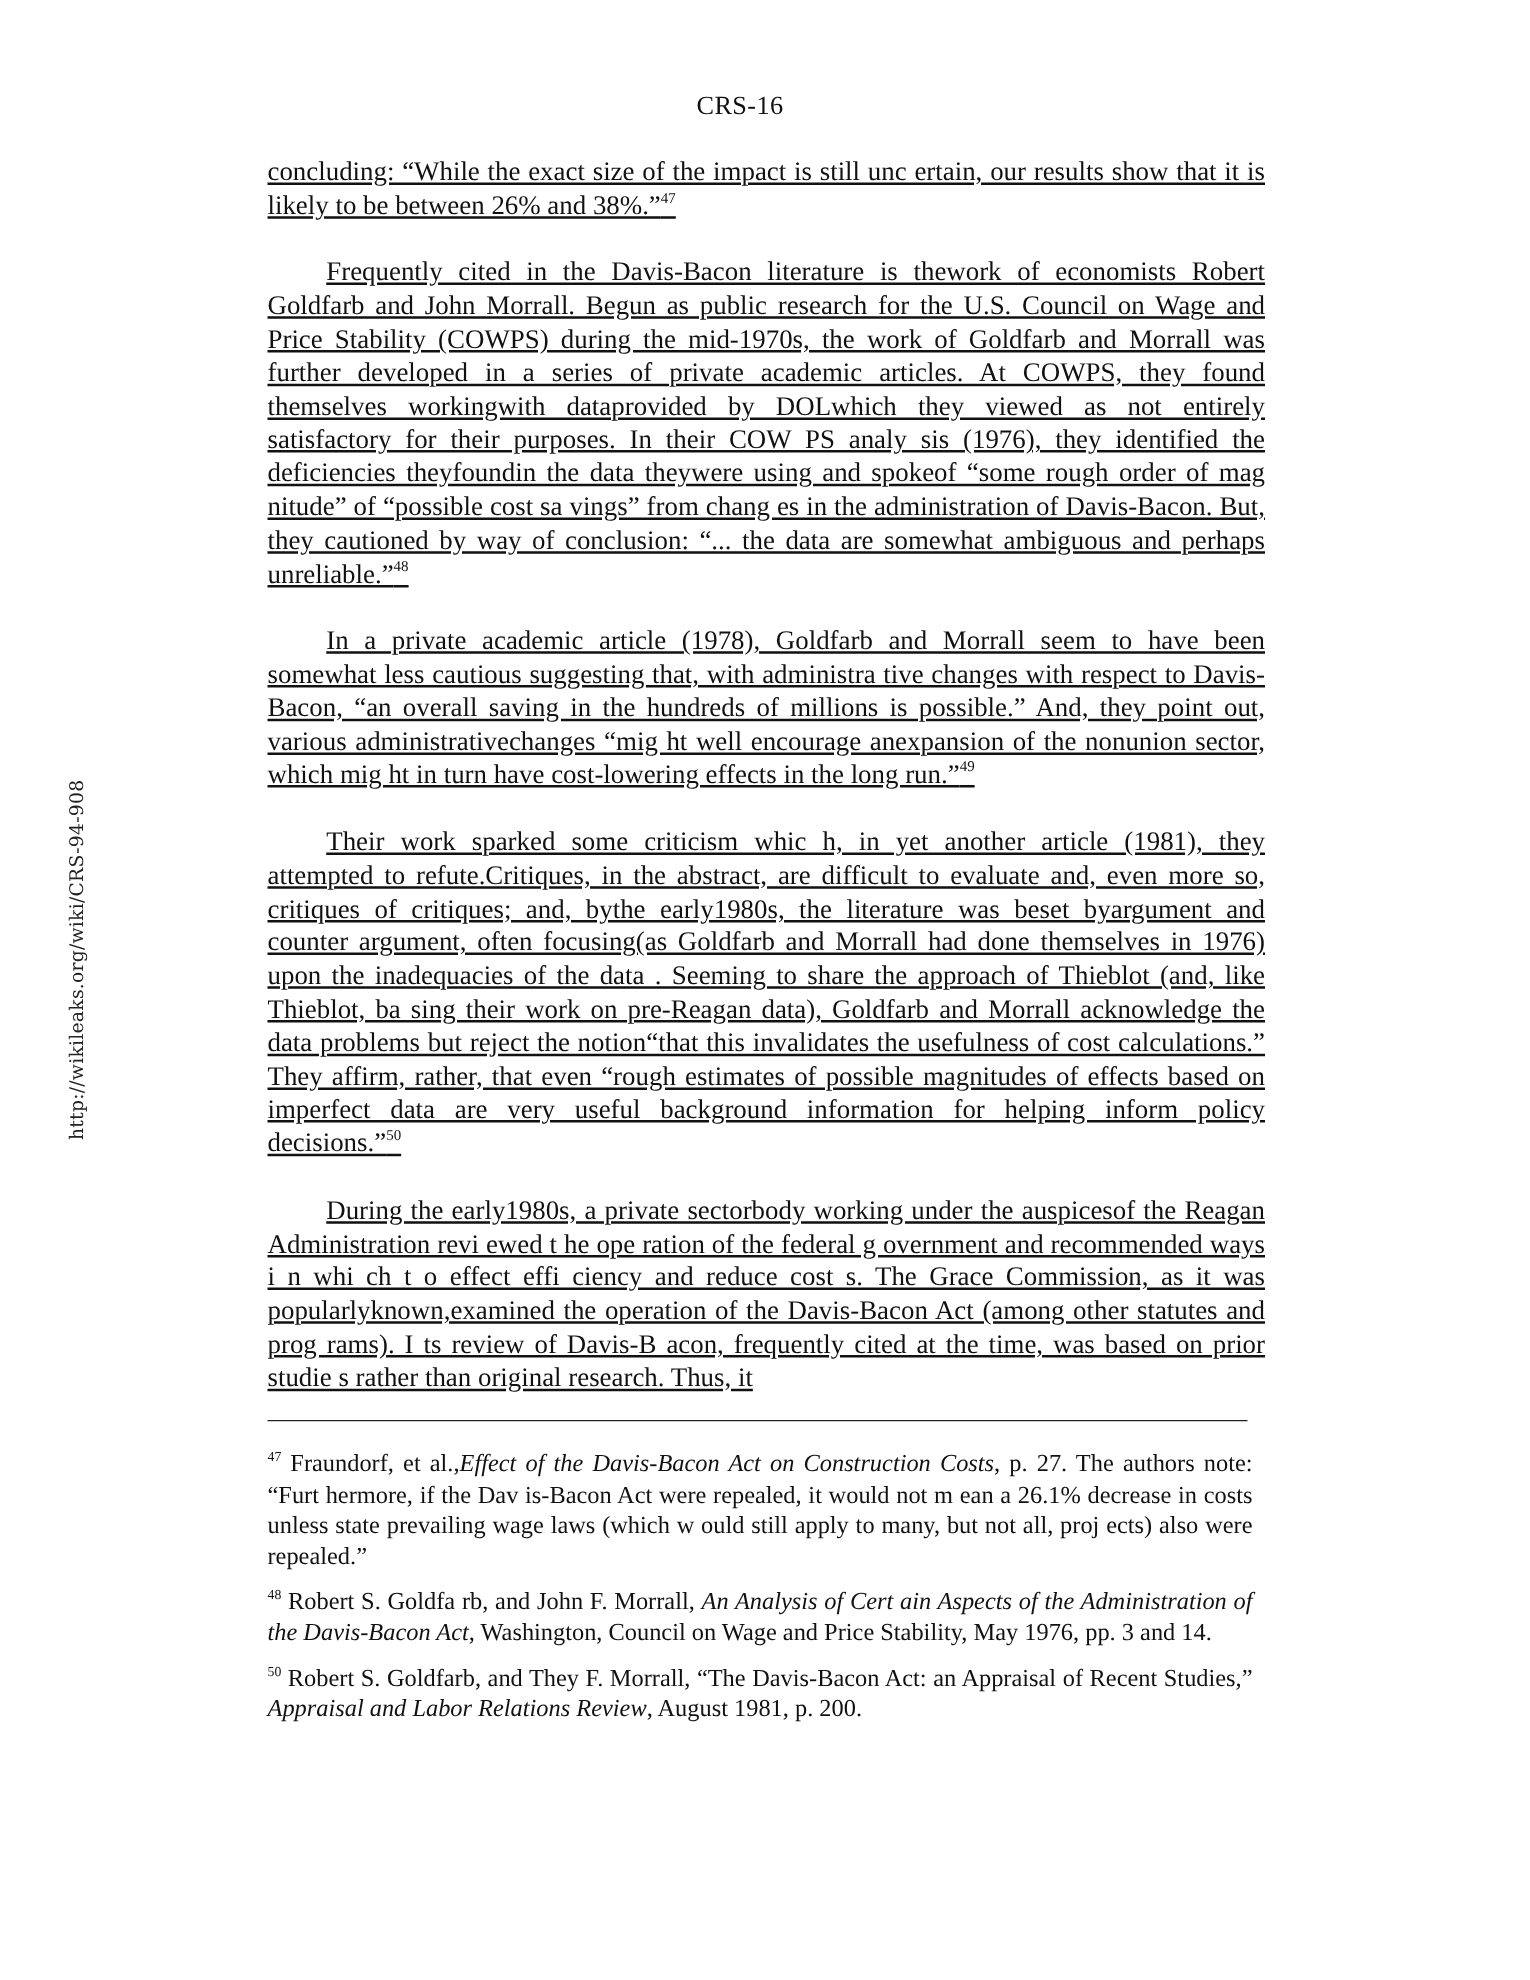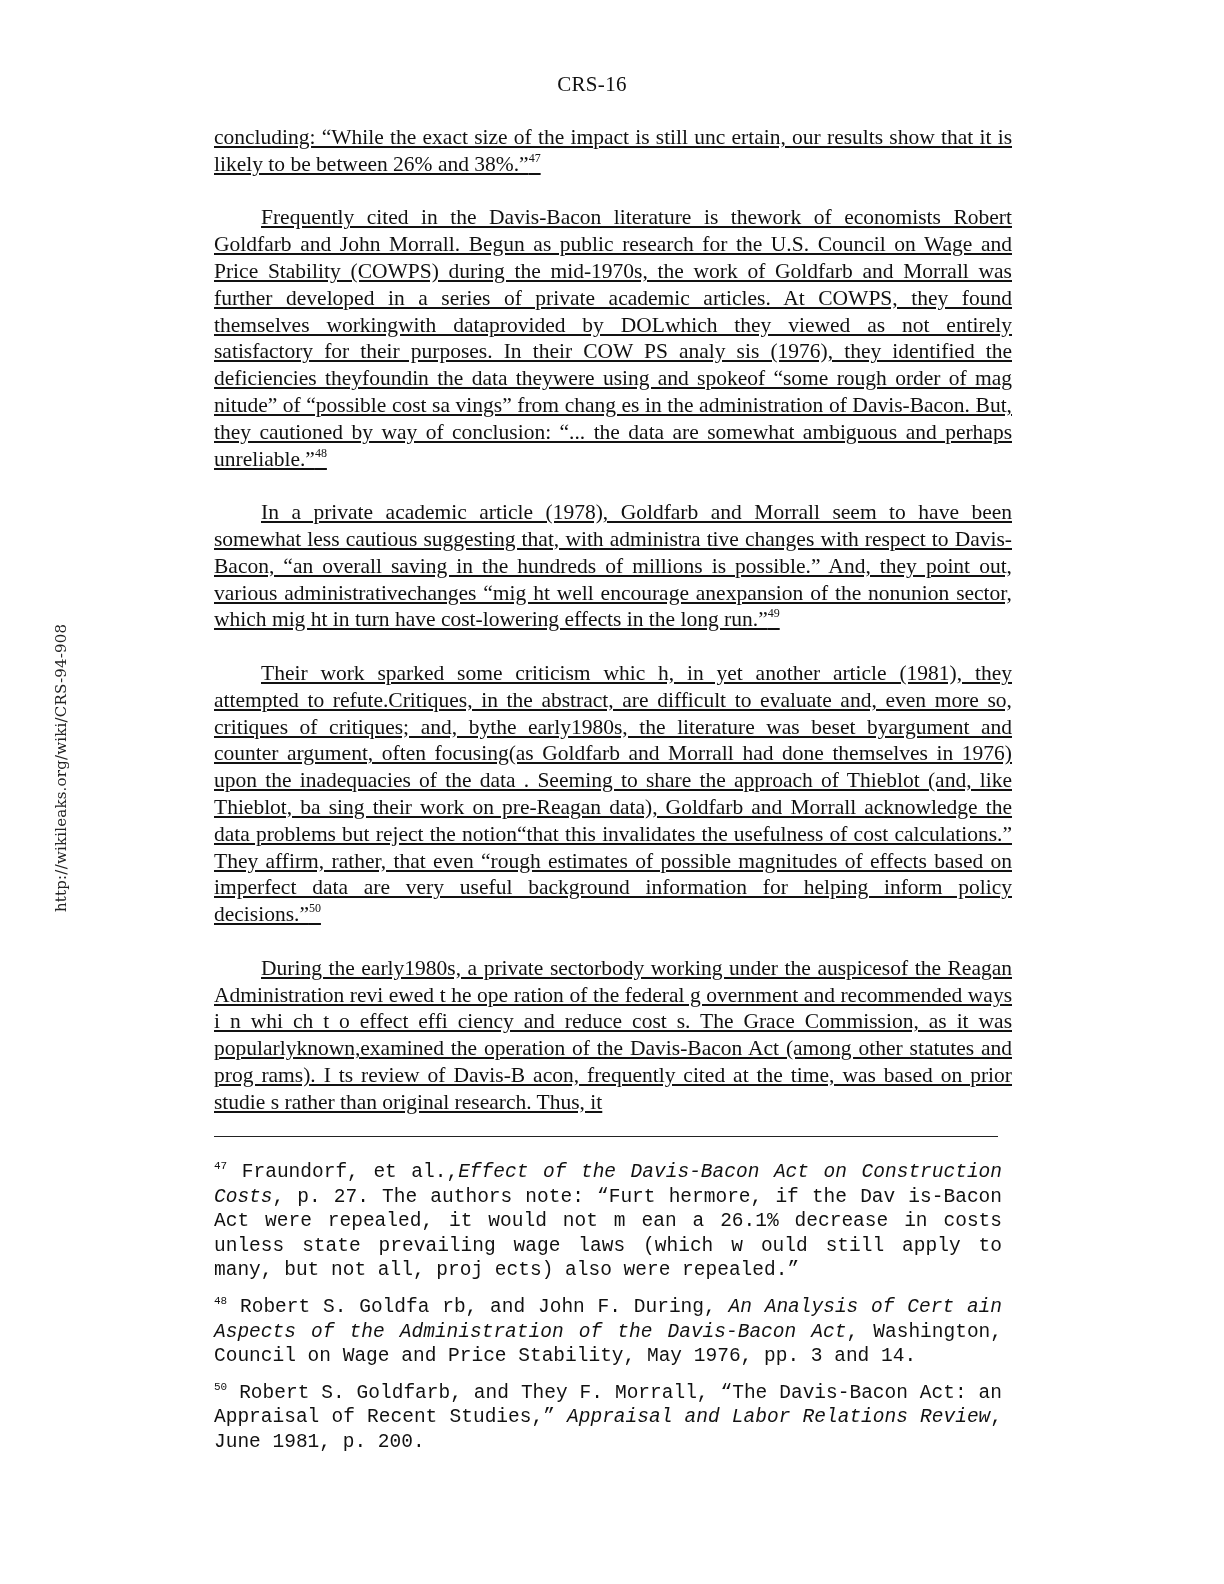--- a/index.html
+++ b/index.html
@@ -65,21 +65,20 @@
       height: 0;
       border-top: 1.5px solid #222;
     }
     .footnotes {
       position: absolute;
       left: 214px;
       top: 1160px;
       width: 788px;
       font-size: 19.5px;
       line-height: 24.6px;
-      font-family: Liberation Mono, monospace;
     }
     .fn {
       margin: 0 0 12px 0;
       text-align: justify;
     }
     .fn sup {
       font-size: 11px;
       vertical-align: 8px;
     }
     em { font-style: italic; }
@@ -96,15 +95,15 @@
   <p class="para indent"><span>Frequently cited in the Davis-Bacon literature is thework of economists Robert Goldfarb and John Morrall.  Begun as public research for the U.S. Council on Wage and  Price Stability  (COWPS) during   the  mid-1970s, the work of Goldfarb and Morrall was further developed in a series of private academic articles.  At COWPS, they found themselves workingwith dataprovided by DOLwhich they viewed as not entirely satisfactory  for their purposes.     In their COW  PS analy sis (1976), they identified the deficiencies theyfoundin the data theywere using and spokeof “some rough order of mag    nitude” of “possible cost sa     vings”  from chang  es in the administration of Davis-Bacon.  But, they cautioned by way of conclusion:  “... the data are somewhat ambiguous and perhaps unreliable.”</span><sup>48</sup></p>
   <p class="para indent"><span>In a private academic article (1978), Goldfarb and Morrall seem to have been somewhat less cautious suggesting that, with administra tive changes with respect to Davis-Bacon, “an overall saving in the hundreds of millions is possible.”  And, they point out, various administrativechanges “mig ht well encourage anexpansion of the nonunion sector, which mig ht in turn have cost-lowering effects in the long run.”</span><sup>49</sup></p>
   <p class="para indent"><span>Their work sparked some criticism whic  h, in yet another article (1981), they attempted to refute.Critiques, in the abstract, are difficult to evaluate and, even more so, critiques of critiques; and, bythe early1980s, the literature was beset byargument and counter argument, often focusing(as Goldfarb and Morrall had done themselves in 1976) upon the inadequacies of the data    .  Seeming   to   share the approach of Thieblot (and, like Thieblot, ba sing their  work on pre-Reagan data), Goldfarb and Morrall acknowledge the data problems but reject the notion“that this invalidates the usefulness of cost calculations.”  They affirm, rather, that even “rough estimates of possible magnitudes of effects based on imperfect data are very useful background information for helping inform policy decisions.”</span><sup>50</sup></p>
   <p class="para indent"><span>During the early1980s, a private sectorbody working under the auspicesof the Reagan  Administration revi ewed t he ope ration of the federal g    overnment and recommended ways i n whi ch t o effect effi ciency and  reduce cost s.  The Grace Commission, as it was popularlyknown,examined the operation of the Davis-Bacon Act (among  other statutes and prog rams).  I ts review of Davis-B acon, frequently cited at the time, was based on prior studie s rather than original research.  Thus, it</span></p>
 </div>
 
 <div class="rule"></div>
 
 <div class="footnotes">
   <p class="fn"><sup>47</sup> <span>Fraundorf, et al.,</span><em>Effect of the Davis-Bacon Act on Construction Costs</em><span>, p. 27.  The authors note:  “Furt hermore,  if the Dav is-Bacon  Act were repealed, it would not m  ean a 26.1% decrease in costs unless state prevailing wage laws (which w ould still apply to many, but not all, proj ects) also were repealed.”</span></p>
-  <p class="fn"><sup>48</sup> <span>Robert S. Goldfa   rb,  and  John F. During,    </span><em>An Analysis of Cert  ain Aspects of the Administration of the Davis-Bacon Act</em><span>, Washington, Council on Wage and Price Stability, May 1976, pp. 3 and 14.</span></p>
-  <p class="fn"><sup>50</sup> <span>Robert S. Goldfarb, and They F. Morrall, “The Davis-Bacon Act: an Appraisal of Recent Studies,” </span><em>Appraisal and Labor Relations Review</em><span>, June 1981, p. 200.</span></p>
+  <p class="fn"><sup>48</sup> <span>Robert S. Goldfa   rb,  and  John F. Morrall,    </span><em>An Analysis of Cert  ain Aspects of the Administration of the Davis-Bacon Act</em><span>, Washington, Council on Wage and Price Stability, May 1976, pp. 3 and 14.</span></p>
+  <p class="fn"><sup>50</sup> <span>Robert S. Goldfarb, and They F. Morrall, “The Davis-Bacon Act: an Appraisal of Recent Studies,” </span><em>Appraisal and Labor Relations Review</em><span>, August 1981, p. 200.</span></p>
 </div>
 
 </body></html>

